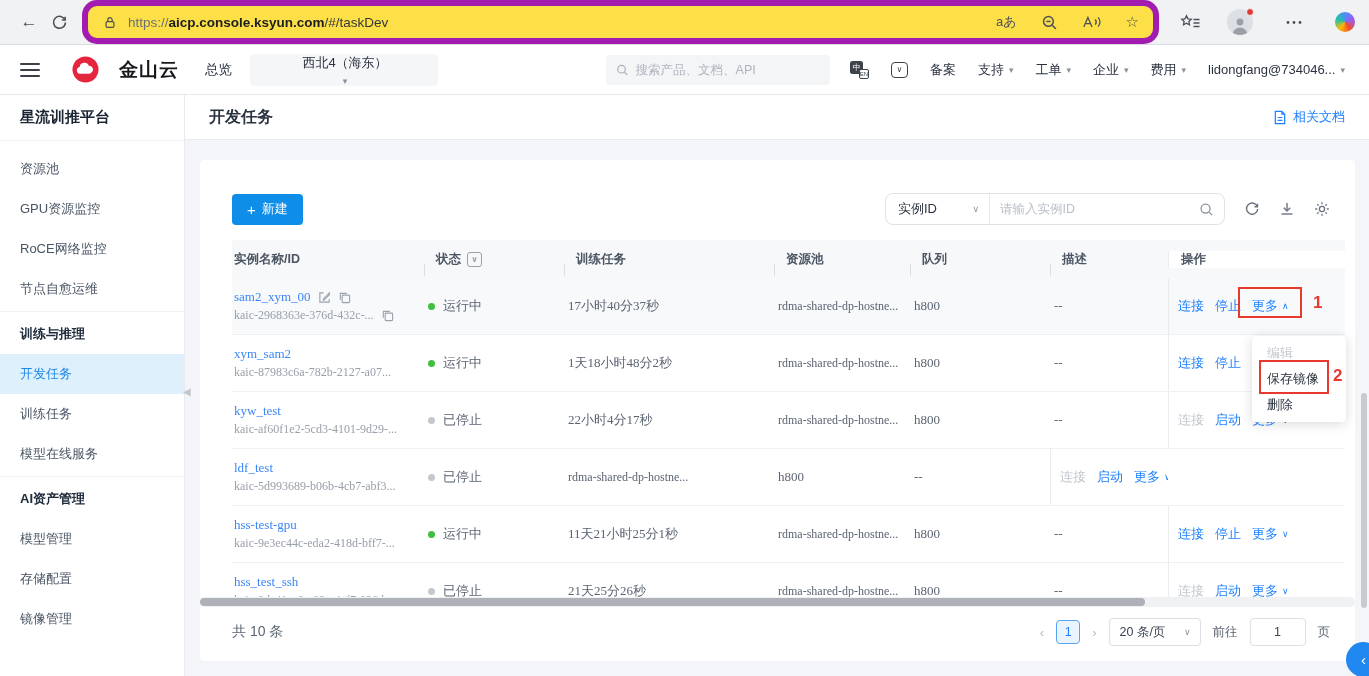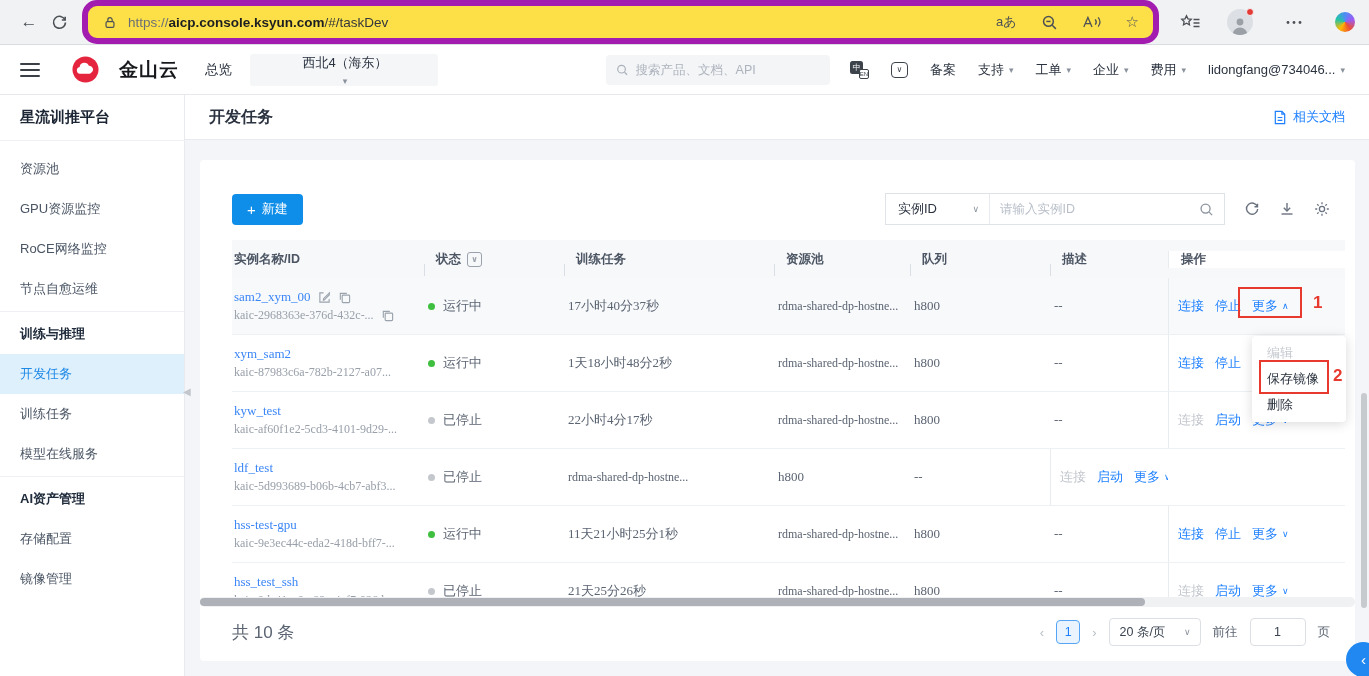--- a/index.html
+++ b/index.html
@@ -71,21 +71,21 @@
   .doc-link { margin-left:auto; display:flex; align-items:center; gap:6px; color:#1e80ff; font-size:13px; cursor:pointer; }
 
   .card { position:absolute; left:200px; top:160px; width:1155px; height:501px; background:#fff; border-radius:4px; }
 
   
   .toolbar { display:flex; align-items:center; margin:33px 25px 0 32px; height:32px; }
   .btn-new { height:31px; padding:0 15px; background:#0f8ee9; color:#fff; border:0; border-radius:4px;
              font-size:13px; display:flex; align-items:center; gap:6px; cursor:pointer; font-family:inherit; }
   .btn-new .plus { font-size:15px; font-weight:400; }
   .tb-right { margin-left:auto; display:flex; align-items:center; gap:13px; }
-  .filter-group { display:flex; align-items:center; width:340px; height:32px; border:1px solid #dfe2e7; border-radius:0; }
+  .filter-group { display:flex; align-items:center; width:340px; height:32px; border:1px solid #dfe2e7; border-radius:8px; }
   .filter-select { width:104px; height:100%; display:flex; align-items:center; padding:0 10px 0 12px;
                    border-right:1px solid #e7eaee; font-size:13px; color:#2b3340; cursor:pointer; }
   .filter-select .grow { flex:1; }
   .filter-input { flex:1; display:flex; align-items:center; padding:0 10px; gap:6px; }
   .filter-input input { border:0; outline:0; flex:1; font-size:12.5px; color:#2b3340; font-family:inherit; }
   .filter-input input::placeholder { color:#b9bfc9; }
   .tb-icon { color:#6b7280; display:flex; cursor:pointer; margin-left:6px; }
 
   
   .table { margin:15px 10px 0 32px; width:1113px; font-size:13px; }
@@ -116,21 +116,21 @@
   .a-link { color:#1e80ff; cursor:pointer; display:flex; align-items:center; gap:4px; }
   .a-link.disabled { color:#c2c6cd; cursor:default; }
   .chev { font-size:9px; }
 
   
   .hscroll-track { position:absolute; left:200px; top:597px; width:1155px; height:10px; background:#f0f1f3; border-radius:5px; z-index:8; }
   .hscroll-thumb { position:absolute; left:0; top:1px; width:945px; height:8px; background:#aeb2b8; border-radius:4px; cursor:pointer; }
 
   
   .card-footer { display:flex; align-items:center; margin:14px 25px 0 32px; height:36px; }
-  .total { font-size:17px; color:#5b6472; }
+  .total { font-size:14px; color:#5b6472; }
   .pager { margin-left:auto; display:flex; align-items:center; gap:12px; font-size:12.5px; color:#5b6472; }
   .pg-arrow { color:#b9bdc4; font-size:13px; cursor:pointer; }
   .pg-num { width:24px; height:24px; border:1px solid #56a5f2; background:#e9f4fe; color:#1e80ff; border-radius:4px;
             display:flex; align-items:center; justify-content:center; cursor:pointer; }
   .pg-size { width:92px; height:28px; border:1px solid #dcdfe4; border-radius:4px; display:flex; align-items:center;
              padding:0 9px 0 10px; color:#3a4350; cursor:pointer; }
   .pg-size .grow { flex:1; }
   .pg-goto-input { width:56px; height:28px; border:1px solid #dcdfe4; border-radius:4px; text-align:center;
                    font-size:12.5px; color:#3a4350; outline:0; font-family:inherit; }
 
@@ -286,20 +286,21 @@
       <div class="sb-item">GPU资源监控</div>
       <div class="sb-item">RoCE网络监控</div>
       <div class="sb-item">节点自愈运维</div>
       <div class="sb-div"></div>
       <div class="sb-group">训练与推理</div>
       <div class="sb-item active">开发任务</div>
       <div class="sb-item">训练任务</div>
       <div class="sb-item">模型在线服务</div>
       <div class="sb-div"></div>
       <div class="sb-group">AI资产管理</div>
+      <div class="sb-item">模型管理</div>
       <div class="sb-item">存储配置</div>
       <div class="sb-item">镜像管理</div>
     </div>
   </div>
   <div class="collapse-handle">◀</div>
 
   <div class="page-header">
     <span class="page-title">开发任务</span>
     <span class="doc-link">
       <svg width="14" height="15" viewBox="0 0 14 16" fill="none" stroke="#1e80ff" stroke-width="1.3">

